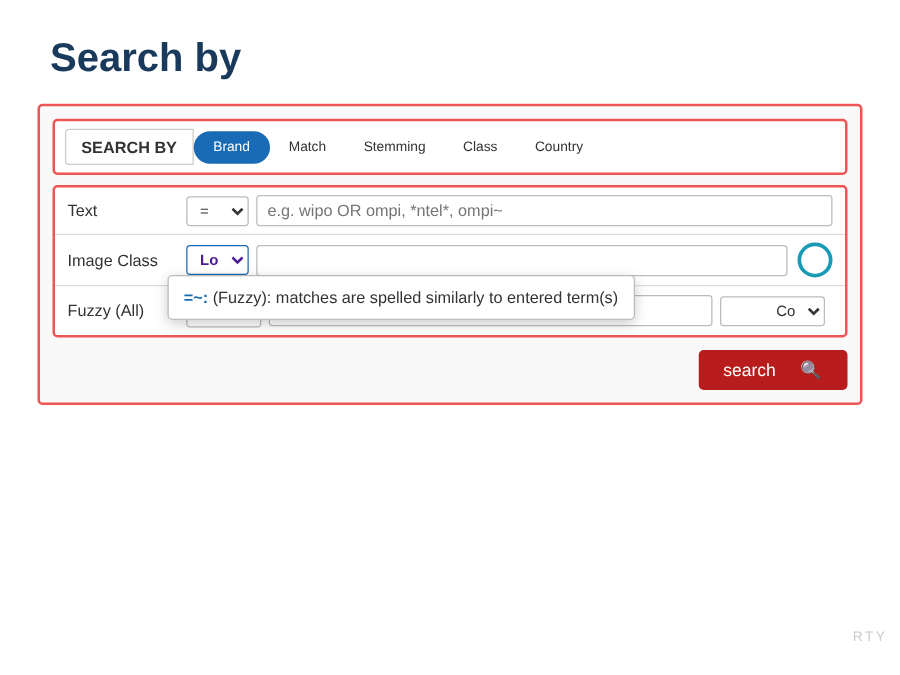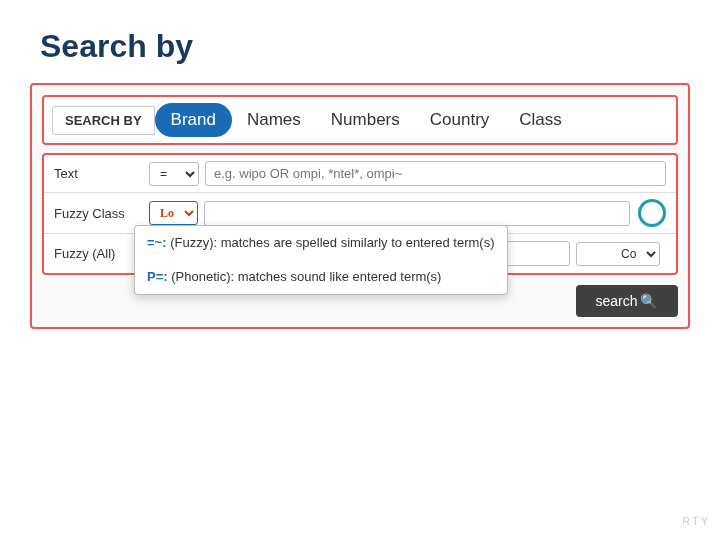--- a/index.html
+++ b/index.html
@@ -45,21 +45,21 @@
       background: #fff;
       border: 2px solid #e55;
       border-radius: 4px;
       margin: 10px 10px 0 10px;
       padding: 6px 8px;
       gap: 0;
     }
 
     .tab-item {
       padding: 5px 14px;
-      font-size: 17px;
+      font-size: 11px;
       color: #333;
       border-radius: 3px;
       cursor: pointer;
       border: 1px solid transparent;
     }
 
     .tab-item.active {
       background: #1a6bb5;
       color: #fff;
       border-radius: 20px;
@@ -120,26 +120,25 @@
     
     .image-class-row {
       position: relative;
     }
 
     .img-class-select {
       border: 1px solid #1a6bb5;
       border-radius: 3px;
       font-size: 12px;
       padding: 3px 6px;
-      color: #c2410c;
+      color: #4c1d95;
       background: #fff;
       margin-right: 6px;
       cursor: pointer;
       font-weight: bold;
-      font-family: Liberation Serif, serif;
     }
 
     .img-class-input {
       flex: 1;
       border: 1px solid #bbb;
       border-radius: 3px;
       font-size: 13px;
       padding: 4px 8px;
       color: #333;
     }
@@ -195,96 +194,92 @@
     }
 
     
     .search-btn-row {
       display: flex;
       justify-content: flex-end;
       padding: 10px 10px 0 10px;
     }
 
     .search-btn {
-      background: #404040;
+      background: #b91c1c;
       color: #fff;
       border: none;
       border-radius: 4px;
       padding: 8px 20px;
       font-size: 14px;
       cursor: pointer;
       display: flex;
       align-items: center;
-      gap: 3px;
+      gap: 20px;
     }
 
     .search-icon-btn {
       font-size: 14px;
     }
 
     
     .watermark {
       position: absolute;
-      bottom: 13px;
+      bottom: 24px;
       right: 10px;
       font-size: 11px;
       color: #ccc;
       letter-spacing: 2px;
       margin-left: 28px;
     }
   </style>
 </head>
 <body>
 
 <div class="page-title">Search by</div>
 
 <div class="main-container">
 
   <div class="tabs-row">
     <span class="search-by-label">SEARCH BY</span>
     <div class="tab-item active">Brand</div>
-    <div class="tab-item">Names</div>
-    <div class="tab-item">Numbers</div>
+    <div class="tab-item">Match</div>
+    <div class="tab-item">Stemming</div>
+    <div class="tab-item">Class</div>
     <div class="tab-item">Country</div>
-    <div class="tab-item">Class</div>
   </div>
 
   <div class="form-area">
 
     <div class="form-row">
       <span class="row-label">Text</span>
       <select class="row-select">
         <option>=</option>
         <option>=~</option>
         <option>P=</option>
         <option>S=</option>
       </select>
       <input class="row-input" type="text" placeholder="e.g. wipo OR ompi, *ntel*, ompi~" style="">
     </div>
 
     <div class="form-row image-class-row">
-      <span class="row-label">Fuzzy Class</span>
+      <span class="row-label">Image Class</span>
       <select class="img-class-select">
         <option>Lo</option>
         <option>=</option>
         <option>=~</option>
         <option>P=</option>
         <option>S=</option>
       </select>
       <input class="img-class-input" type="text" style="">
       <div class="circle-icon"></div>
 
       <div class="dropdown-popup">
         <div class="dropdown-item">
           <span class="item-key">=~:</span>
           <span>(Fuzzy): matches are spelled similarly to entered term(s)</span>
-        </div>
-        <div class="dropdown-item">
-          <span class="item-key">P=:</span>
-          <span>(Phonetic): matches sound like entered term(s)</span>
         </div>
       </div>
     </div>
 
     <div class="form-row goods-row">
       <span class="row-label">Fuzzy (All)</span>
       <select class="goods-input row-select" style="max-width:60px;">
         <option>De</option>
         <option>=</option>
         <option>=~</option>

